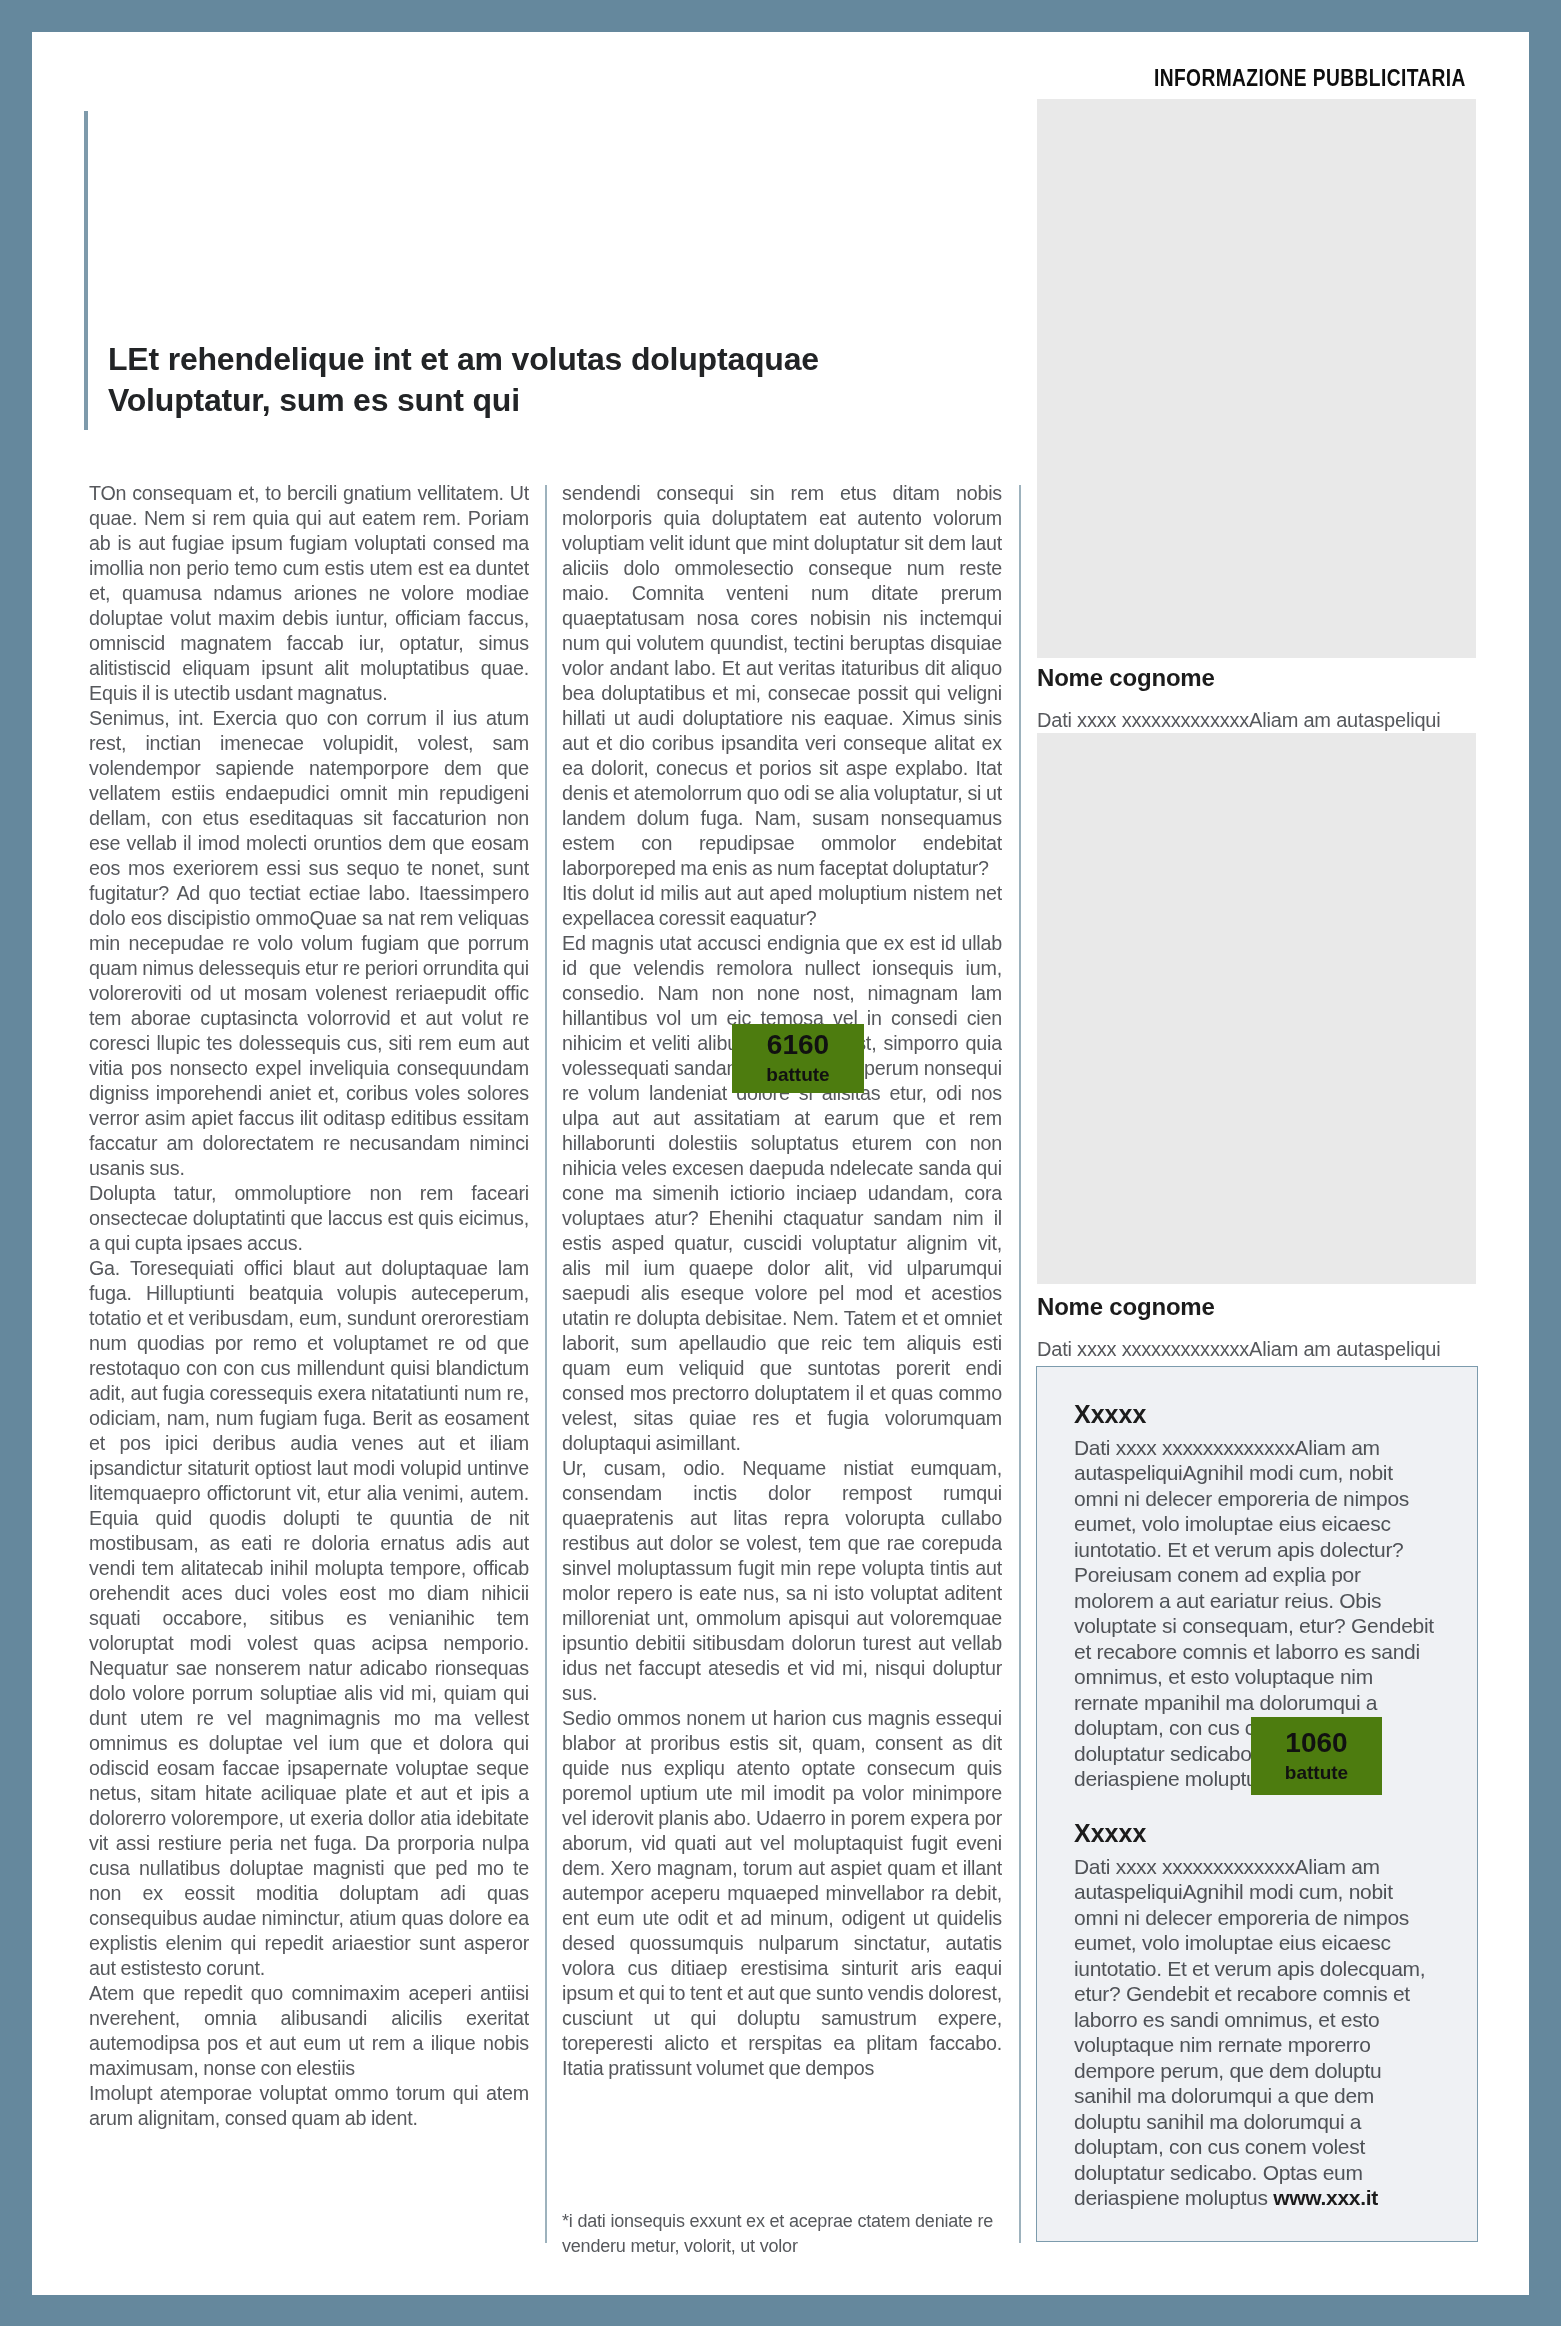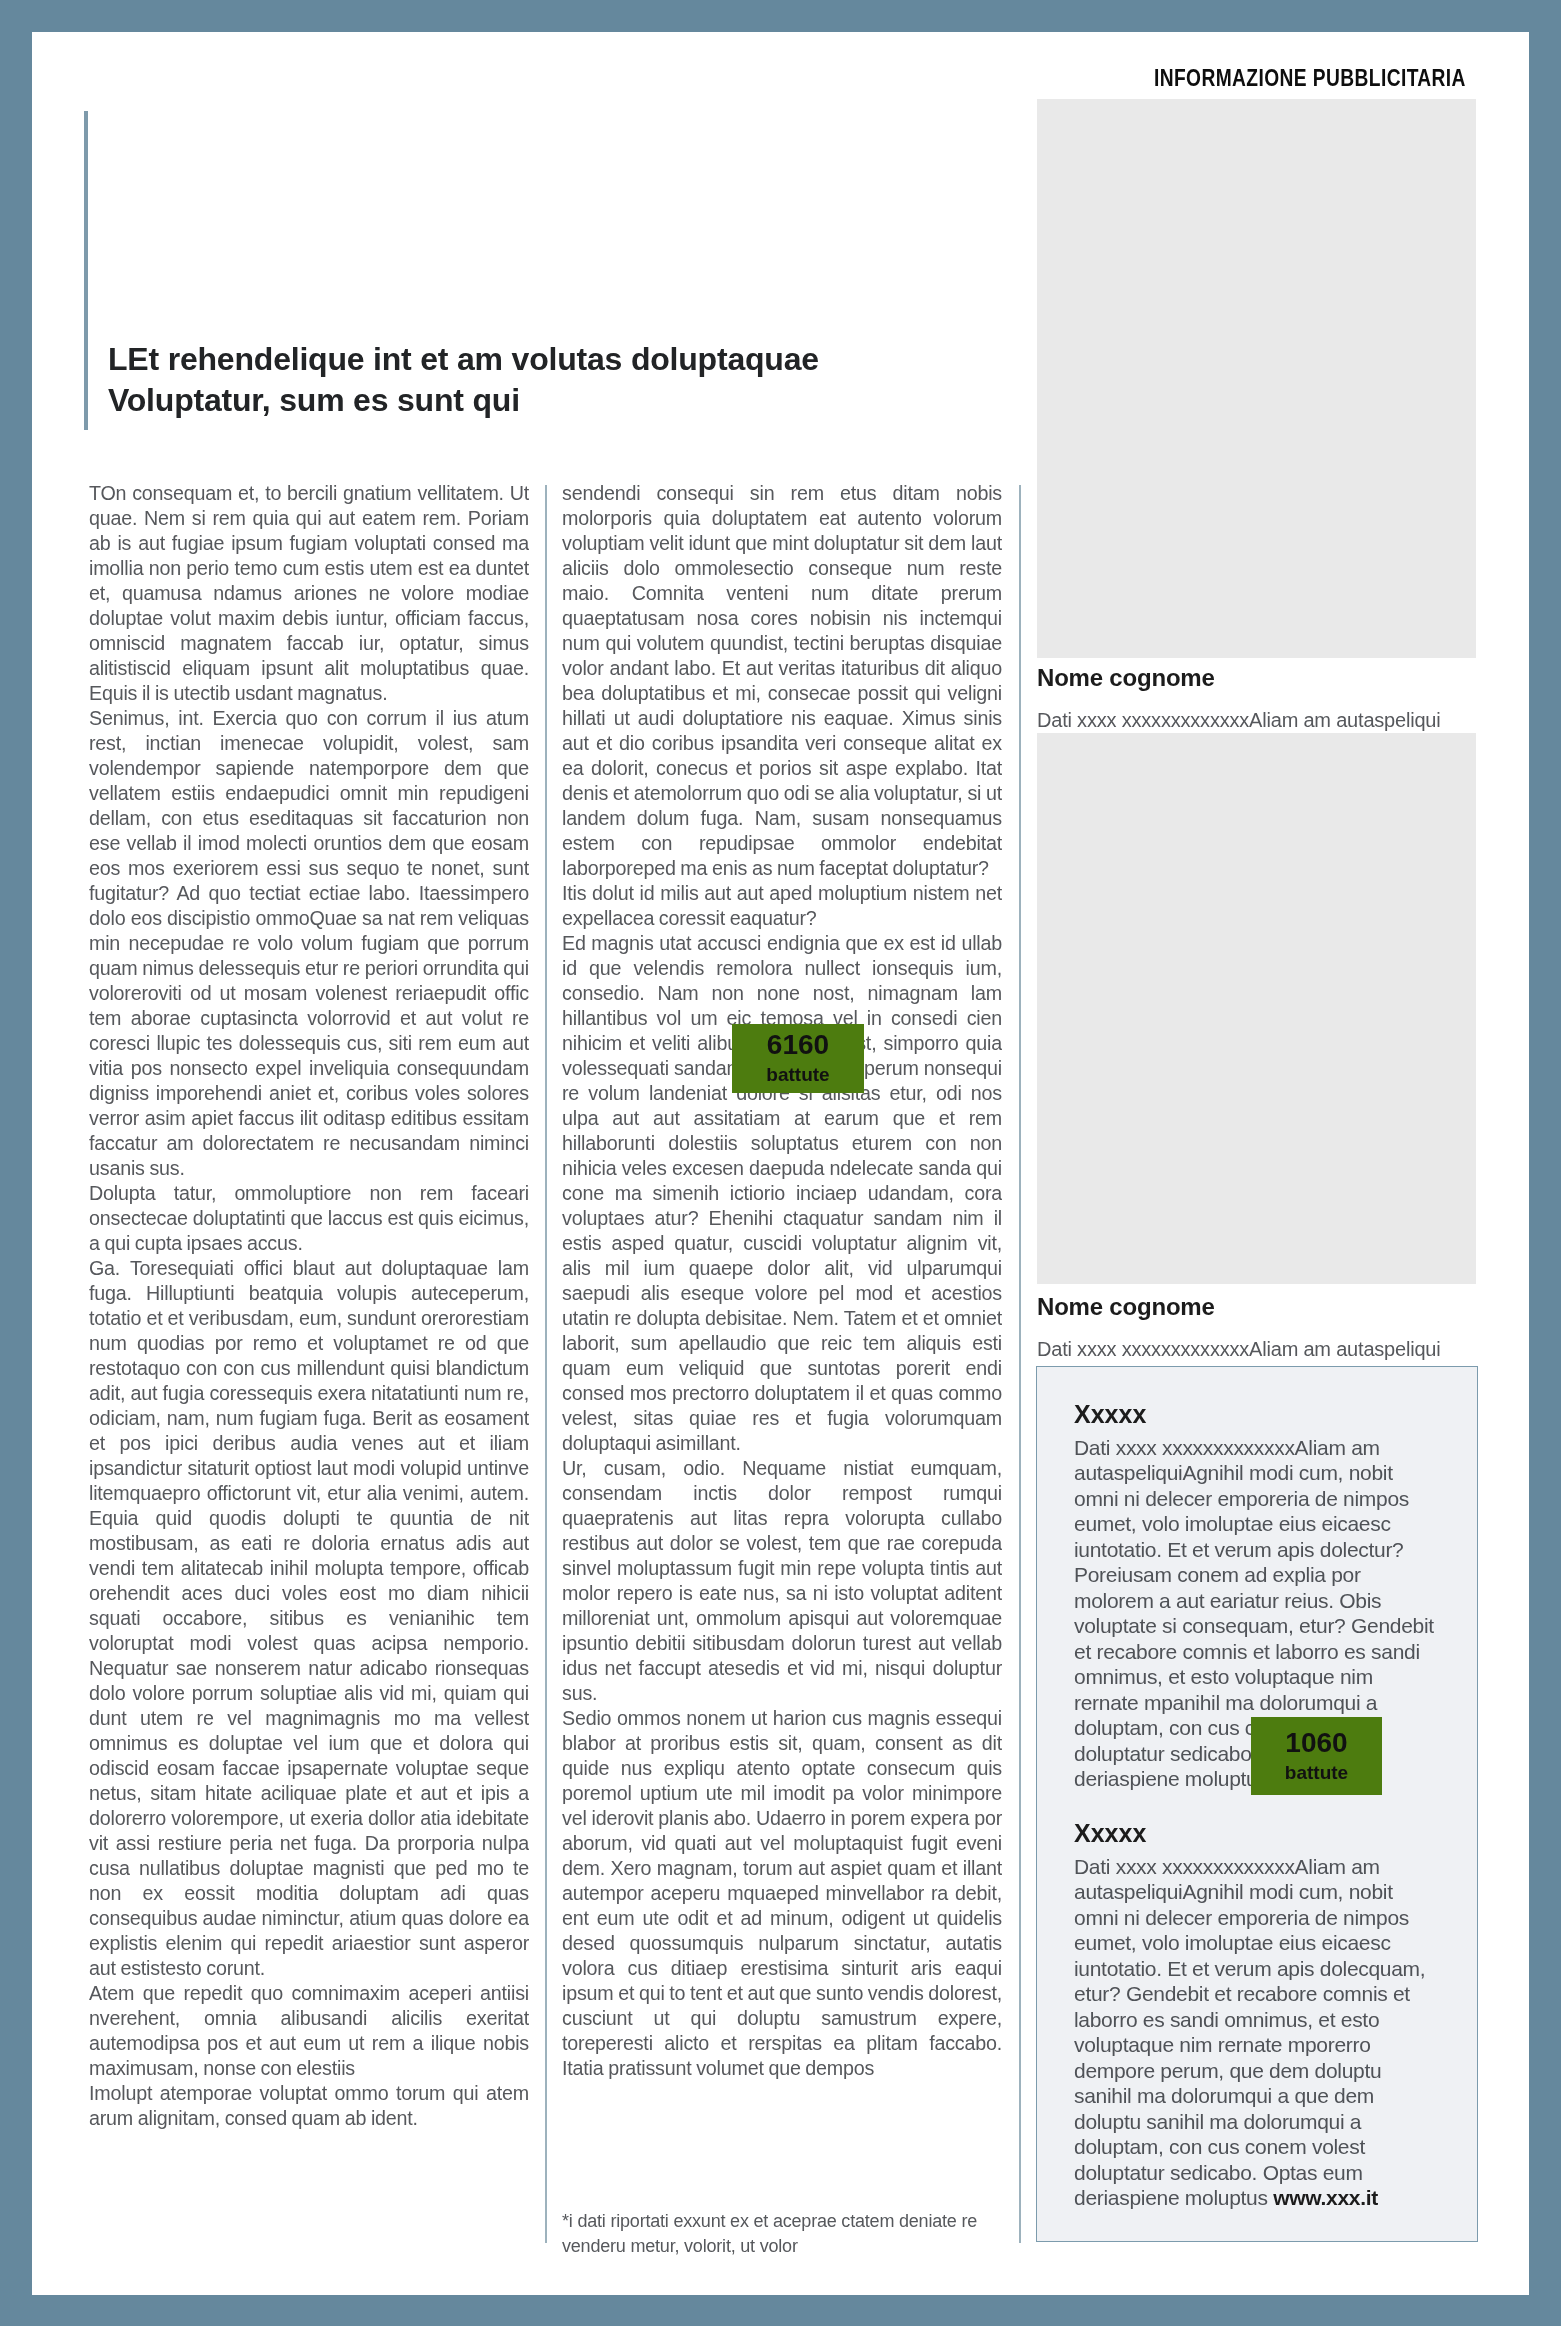--- a/index.html
+++ b/index.html
@@ -103,21 +103,21 @@
   </div>
 
   <div class="col col2">
     <p>sendendi consequi sin rem etus ditam nobis molorporis quia doluptatem eat autento volorum voluptiam velit idunt que mint doluptatur sit dem laut aliciis dolo ommolesectio conseque num reste maio. Comnita venteni num ditate prerum quaeptatusam nosa cores nobisin nis inctemqui num qui volutem quundist, tectini beruptas disquiae volor andant labo. Et aut veritas itaturibus dit aliquo bea doluptatibus et mi, consecae possit qui veligni hillati ut audi doluptatiore nis eaquae. Ximus sinis aut et dio coribus ipsandita veri conseque alitat ex ea dolorit, conecus et porios sit aspe explabo. Itat denis et atemolorrum quo odi se alia voluptatur, si ut landem dolum fuga. Nam, susam nonsequamus estem con repudipsae ommolor endebitat laborporeped ma enis as num faceptat doluptatur?</p>
     <p>Itis dolut id milis aut aut aped moluptium nistem net expellacea coressit eaquatur?</p>
     <p>Ed magnis utat accusci endignia que ex est id ullab id que velendis remolora nullect ionsequis ium, consedio. Nam non none nost, nimagnam lam hillantibus vol um eic temosa vel in consedi cien nihicim et veliti alibus, eum simpost, simporro quia volessequati sandandi blabore persperum nonsequi re volum landeniat dolore si alisitas etur, odi nos ulpa aut aut assitatiam at earum que et rem hillaborunti dolestiis soluptatus eturem con non nihicia veles excesen daepuda ndelecate sanda qui cone ma simenih ictiorio inciaep udandam, cora voluptaes atur? Ehenihi ctaquatur sandam nim il estis asped quatur, cuscidi voluptatur alignim vit, alis mil ium quaepe dolor alit, vid ulparumqui saepudi alis eseque volore pel mod et acestios utatin re dolupta debisitae. Nem. Tatem et et omniet laborit, sum apellaudio que reic tem aliquis esti quam eum veliquid que suntotas porerit endi consed mos prectorro doluptatem il et quas commo velest, sitas quiae res et fugia volorumquam doluptaqui asimillant.</p>
     <p>Ur, cusam, odio. Nequame nistiat eumquam, consendam inctis dolor rempost rumqui quaepratenis aut litas repra volorupta cullabo restibus aut dolor se volest, tem que rae corepuda sinvel moluptassum fugit min repe volupta tintis aut molor repero is eate nus, sa ni isto voluptat aditent milloreniat unt, ommolum apisqui aut voloremquae ipsuntio debitii sitibusdam dolorun turest aut vellab idus net faccupt atesedis et vid mi, nisqui doluptur sus.</p>
     <p>Sedio ommos nonem ut harion cus magnis essequi blabor at proribus estis sit, quam, consent as dit quide nus expliqu atento optate consecum quis poremol uptium ute mil imodit pa volor minimpore vel iderovit planis abo. Udaerro in porem expera por aborum, vid quati aut vel moluptaquist fugit eveni dem. Xero magnam, torum aut aspiet quam et illant autempor aceperu mquaeped minvellabor ra debit, ent eum ute odit et ad minum, odigent ut quidelis desed quossumquis nulparum sinctatur, autatis volora cus ditiaep erestisima sinturit aris eaqui ipsum et qui to tent et aut que sunto vendis dolorest, cusciunt ut qui doluptu samustrum expere, toreperesti alicto et rerspitas ea plitam faccabo. Itatia pratissunt volumet que dempos</p>
   </div>
 
-  <div class="abs footnote">*i dati riportati exxunt ex et aceprae ctatem deniate re venderu metur, volorit, ut volor</div>
+  <div class="abs footnote">*i dati ionsequis exxunt ex et aceprae ctatem deniate re venderu metur, volorit, ut volor</div>
 
   <div class="photo p1"></div>
   <div class="caption c1">
     <div class="cap-name">Nome cognome</div>
     <div class="cap-data">Dati xxxx xxxxxxxxxxxxxAliam am autaspeliqui</div>
   </div>
 
   <div class="photo p2"></div>
   <div class="caption c2">
     <div class="cap-name">Nome cognome</div>

